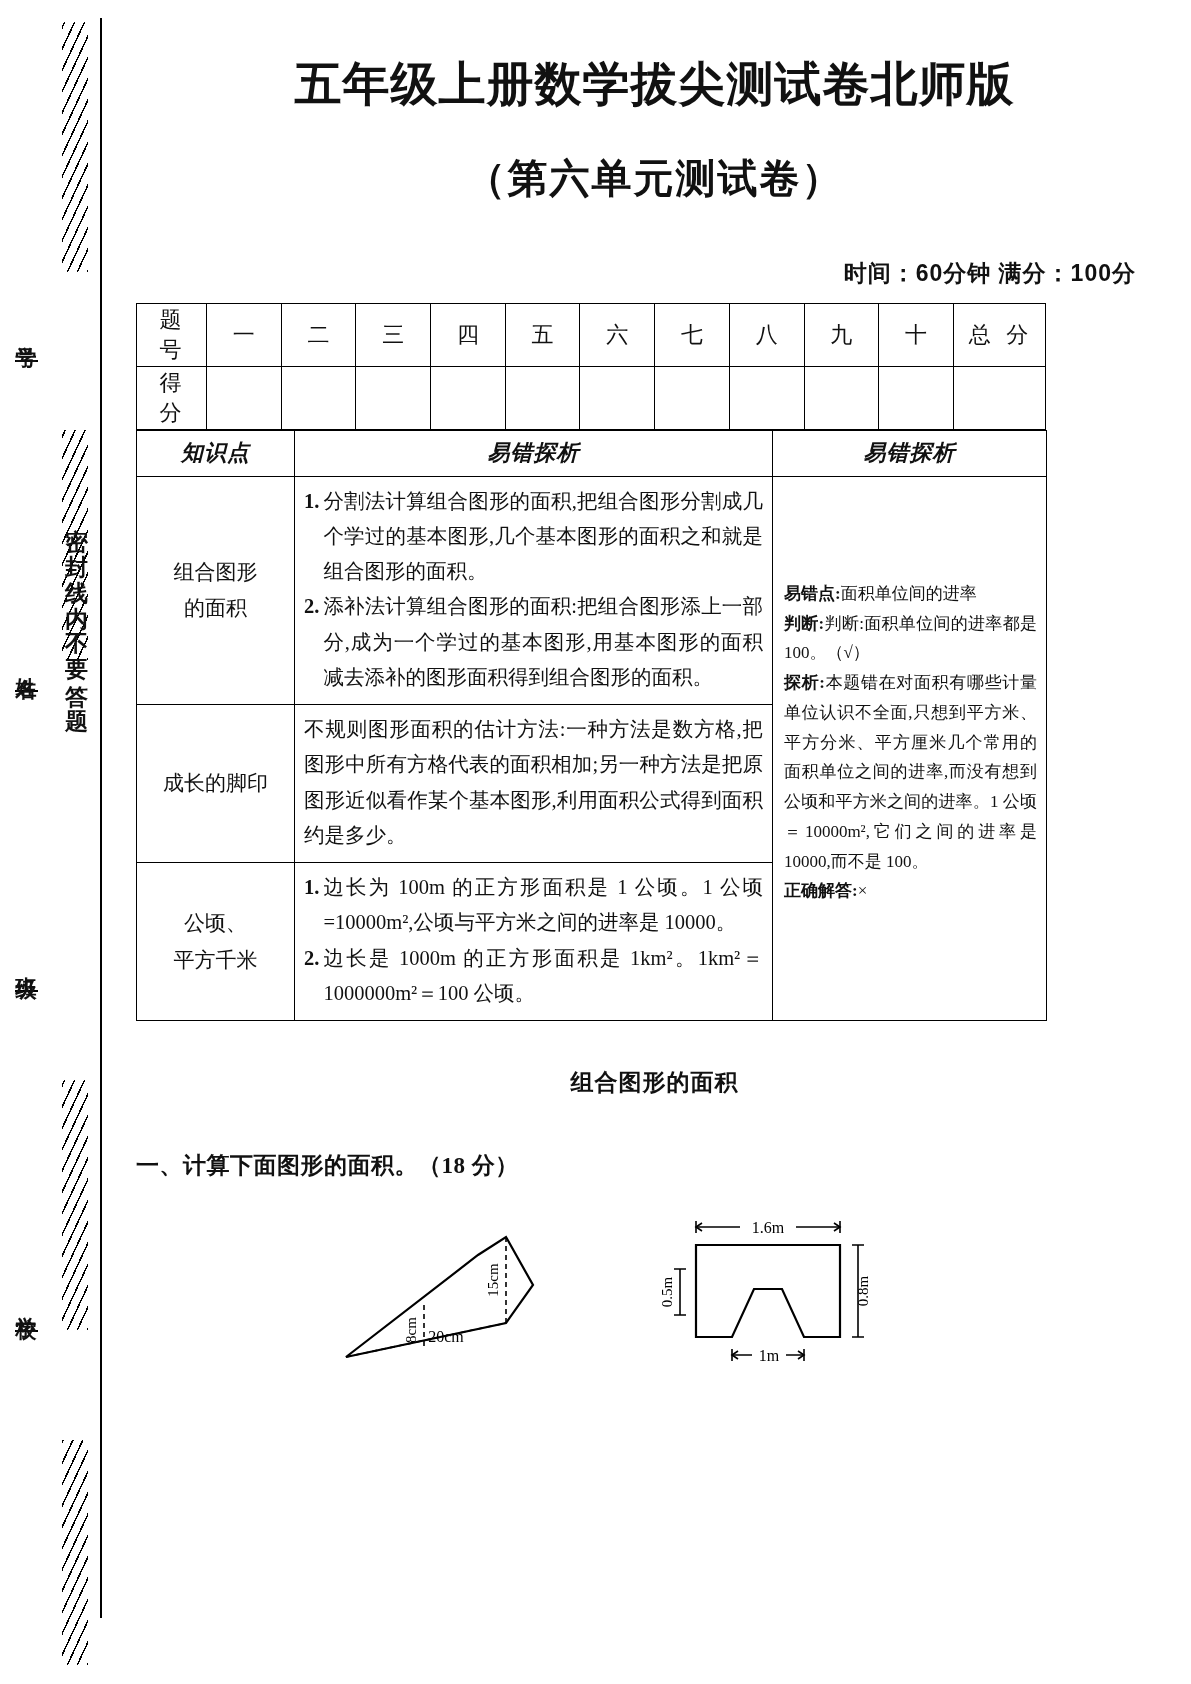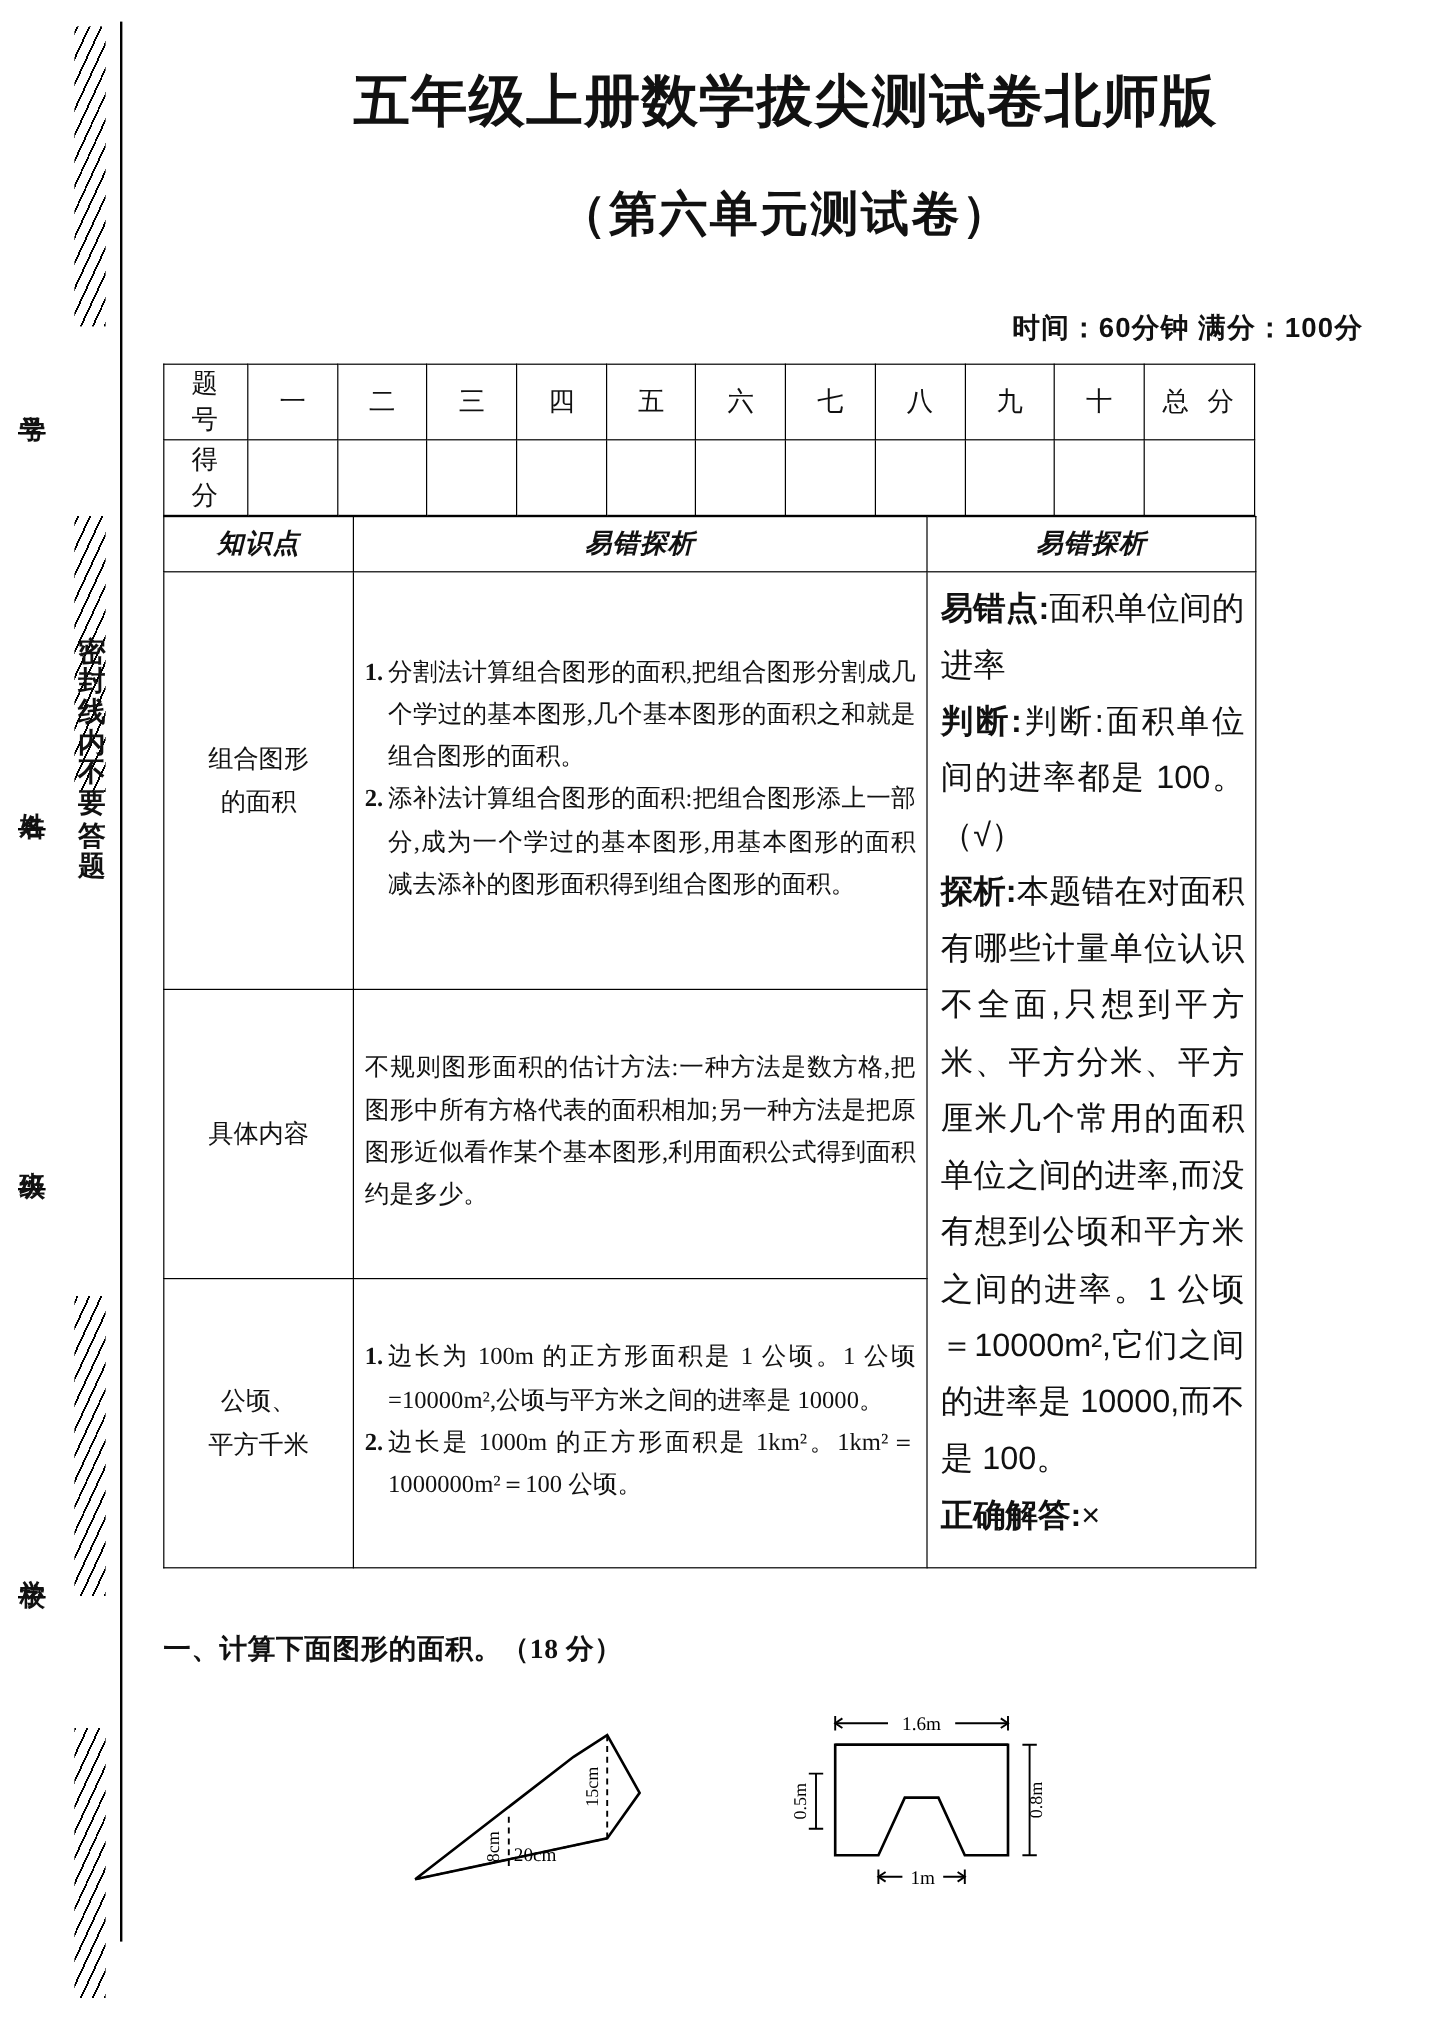--- a/index.html
+++ b/index.html
@@ -49,22 +49,22 @@
               font-weight:700; font-size:23px; margin:20px 0 14px 0; letter-spacing:1px; }
   table.know { border-collapse:collapse; width:910px; table-layout:fixed; margin-left:18px; }
   table.know th, table.know td { border:1.5px solid #000; vertical-align:middle; }
   table.know th { font-family:"Liberation Sans","DejaVu Sans",sans-serif;
                   font-weight:700; font-size:22px; height:46px; letter-spacing:1px;font-style:italic; }
   .c1 { width:158px; } .c2 { width:478px; } .c3 { width:274px; }
   td.kpt { text-align:center; font-size:21px; line-height:1.75;
            font-family:"Liberation Serif","DejaVu Serif",serif; }
   td.body { padding:7px 9px 9px 9px; font-size:20.5px; line-height:1.72;
             font-family:"Liberation Serif","DejaVu Serif",serif; text-align:justify; }
-  td.ana  { padding:7px 9px 19px 11px; font-size:27px; line-height:1.75;
-            font-family:Liberation Sans, sans-serif; text-align:justify; }
+  td.ana  { padding:7px 9px 19px 11px; font-size:17px; line-height:1.75;
+            font-family:Liberation Serif, serif; text-align:justify; }
   .li { display:flex; gap:4px; }
   .li .num { font-weight:700; flex:0 0 auto; }
   .li .txt { flex:1 1 auto; }
   .lbl { font-weight:700; }
 
   
   .sec-title { text-align:center; font-family:"Liberation Sans","DejaVu Sans",sans-serif;
                font-weight:700; font-size:23px; margin-top:46px; letter-spacing:1px; }
   .q1 { font-family:"Liberation Sans","DejaVu Sans",sans-serif; font-weight:700;
         font-size:23px; margin:52px 0 0 18px; letter-spacing:0.5px; }
@@ -186,21 +186,21 @@
           <div>
             <span class="lbl">探析:</span><span>本题错在对面积有哪些计量单位认识不全面,只想到平方米、平方分米、平方厘米几个常用的面积单位之间的进率,而没有想到公顷和平方米之间的进率。1 公顷＝10000m²,它们之间的进率是 10000,而不是 100。</span>
           </div>
           <div>
             <span class="lbl">正确解答:</span><span>×</span>
           </div>
         </td>
       </tr>
 
       <tr>
-        <td class="kpt">具体内容</td>
+        <td class="kpt">成长的脚印</td>
         <td class="body">
           <div class="li">
             <span class="txt">不规则图形面积的估计方法:一种方法是数方格,把图形中所有方格代表的面积相加;另一种方法是把原图形近似看作某个基本图形,利用面积公式得到面积约是多少。</span>
           </div>
         </td>
       </tr>
 
       <tr>
         <td class="kpt">
           <div>公顷、</div>
@@ -213,20 +213,21 @@
           </div>
           <div class="li">
             <span class="num">2.</span>
             <span class="txt">边长是 1000m 的正方形面积是 1km²。1km²＝1000000m²＝100 公顷。</span>
           </div>
         </td>
       </tr>
     </tbody>
   </table>
 
+  <div class="sec-title">组合图形的面积</div>
 
   <div class="q1">
     <span>一、</span><span>计算下面图形的面积。</span><span class="pts">（18 分）</span>
   </div>
 
   <div class="figs">
 
     <svg class="fig-a" width="260" height="175" viewBox="0 0 260 175">
       <polygon points="18,152 150,50 178,32 205,80 178,118 18,152" fill="none" stroke="#000" stroke-width="2.2"></polygon>
       <line x1="18" y1="152" x2="178" y2="118" stroke="#000" stroke-width="1.6" stroke-dasharray="5,4"></line>

